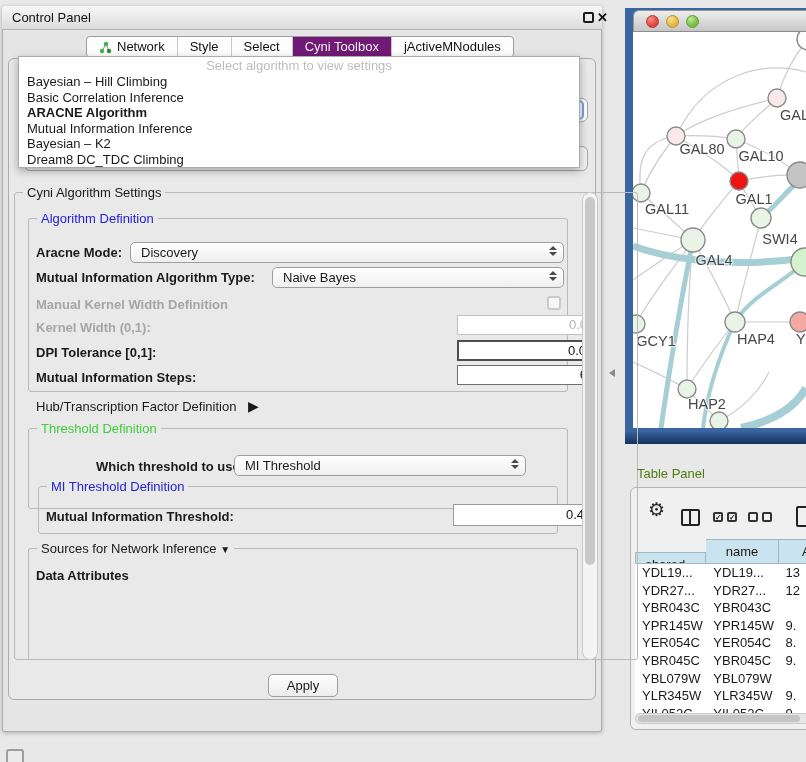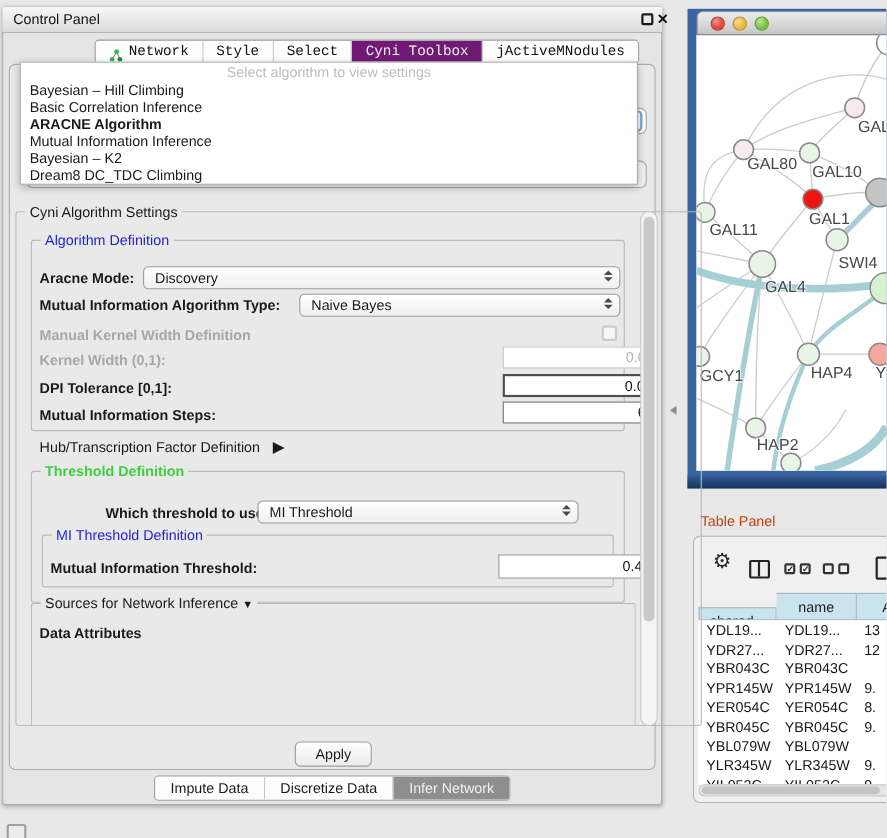--- a/index.html
+++ b/index.html
@@ -8,21 +8,21 @@
 
   
   .cp { position:absolute; left:2px; top:6px; width:600px; height:726px; background:#E5E5E5; border:1px solid #ADADAD; border-radius:3px; box-shadow:0 1px 4px rgba(0,0,0,.25); }
   .cp-titlebar { position:absolute; left:2px; top:6px; width:600px; height:24px; background:linear-gradient(#F7F7F7,#DCDCDC); border-bottom:1px solid #B3B3B3; border-radius:3px 3px 0 0; }
   .cp-title { position:absolute; left:10px; top:4px; font-size:13px; color:#111; }
   .ic-float { position:absolute; left:583px; top:12px; width:11px; height:11px; border:2px solid #1A1A1A; border-radius:2px; cursor:pointer; }
   .ic-close { position:absolute; left:597px; top:10px; font-size:13px; font-weight:bold; color:#111; cursor:pointer; }
 
   
   .tabs { position:absolute; left:86px; top:36px; height:22px; display:flex; border:1px solid #9F9F9F; border-radius:4px; background:#FDFDFD; overflow:hidden; }
-  .tab { height:100%; line-height:20px; text-align:center; padding:0 12px; border-left:1px solid #C8C8C8; color:#111; cursor:pointer; white-space:nowrap; display:flex; align-items:flex-end; gap:5px;font-family:Liberation Mono, monospace; }
+  .tab { height:100%; line-height:20px; text-align:center; padding:0 12px; border-left:1px solid #C8C8C8; color:#111; cursor:pointer; white-space:nowrap; display:flex; align-items:center; gap:5px; }
   .tab:first-child { border-left:none; }
   .tab.sel { background:#701a75; color:#F0F0F0; }
 
   .cp-body { position:absolute; left:8px; top:58px; width:588px; height:642px; border:1px solid #ABABAB; border-radius:6px; background:#E9E9E9; }
 
   
   .bcombo1 { position:absolute; left:24px; top:98px; width:564px; height:24px; background:#FFF; border:1px solid #A5A5A5; border-radius:6px; z-index:1; }
   .bcombo1 .focusbtn { position:absolute; right:3px; top:1px; width:22px; height:20px; border:2px solid #6FA6DC; border-radius:5px; background:#F3F8FC; }
   .bcombo2 { position:absolute; left:24px; top:146px; width:564px; height:25px; background:#F1F1F1; border:1px solid #A8A8A8; border-radius:6px; line-height:24px; padding-left:18px; color:#B4B4B4; z-index:1; }
 
@@ -75,21 +75,21 @@
   .net { position:absolute; left:625px; top:8px; width:190px; height:436px; background:#3A65A0; }
   .net-bottom { position:absolute; left:0; bottom:0; width:100%; height:12px; background:linear-gradient(#355E99,#16335C); }
   .net-titlebar { position:absolute; left:8px; top:2px; width:182px; height:22px; background:linear-gradient(#EDEDED,#C6C6C6); border:1px solid #999; border-bottom:1px solid #8C8C8C; border-radius:6px 0 0 0; }
   .light { position:absolute; top:4px; width:13px; height:13px; border-radius:50%; cursor:pointer; }
   .light.r { left:12px; background:radial-gradient(circle at 35% 30%, #F2928C, #E2463D 60%); border:1px solid #B33A32; }
   .light.y { left:32px; background:radial-gradient(circle at 35% 30%, #F6DD9A, #E9B73E 60%); border:1px solid #B98E2F; }
   .light.g { left:52px; background:radial-gradient(circle at 35% 30%, #C0E69A, #79C043 60%); border:1px solid #5F9B34; }
   .net-canvas { position:absolute; left:8px; top:24px; width:182px; height:396px; background:#FFF; overflow:hidden; }
 
   
-  .tp-label { position:absolute; left:637px; top:466px; font-size:13px; color:#c2410c; z-index:2; }
+  .tp-label { position:absolute; left:637px; top:466px; font-size:13px; color:#4d7c0f; z-index:2; }
   .tp { position:absolute; left:630px; top:487px; width:190px; height:243px; background:#F0F0F0; border:1px solid #B3B3B3; border-radius:6px; overflow:hidden; }
   .tp-toolbar { position:absolute; left:0; top:0; width:100%; height:50px; }
   .gear { position:absolute; left:17px; top:10px; font-size:19px; color:#2B2B2B; cursor:pointer; }
   .colicon { position:absolute; left:50px; top:21px; width:19px; height:17px; border:2px solid #222; border-radius:2px; cursor:pointer; }
   .colicon::after { content:""; position:absolute; left:6px; top:0; width:2px; height:13px; background:#222; }
   .pair { position:absolute; top:24px; display:flex; gap:4px; cursor:pointer; }
   .pair .bx { width:10px; height:10px; border:2px solid #333; border-radius:2px; font-size:8px; line-height:7px; text-align:center; color:#111; font-weight:bold; }
   .docicon { position:absolute; left:165px; top:18px; width:16px; height:21px; border:2px solid #222; border-radius:2px; background:#F0F0F0; cursor:pointer; }
   .tbl { position:absolute; left:4px; top:51px; width:200px; }
   .thead { display:flex; height:25px; }
@@ -197,21 +197,21 @@
   <div class="numfield" style="left:424px;top:340px;width:139px;height:21px;line-height:17px;border:2px solid #4F4F4F;color:#111;">0.0</div>
 
   <span class="lbl" style="left:36px;top:370px;">Mutual Information Steps:</span>
   <div class="numfield" style="left:424px;top:365px;width:139px;height:20px;line-height:18px;border:1px solid #6E6E6E;color:#111;">6</div>
 
   <span class="lbl reg" style="left:36px;top:398px;z-index:3;cursor:pointer;">
     <span>Hub/Transcription Factor Definition</span>
     <span style="font-size:14px;margin-left:8px;">▶</span>
   </span>
 
-  <div class="group" style="left:28px;top:428px;width:540px;height:120px;font-weight:bold;">
+  <div class="group" style="left:28px;top:428px;width:540px;height:81px;">
     <span class="legend green">Threshold Definition</span>
   </div>
   <span class="lbl" style="left:96px;top:459px;">Which threshold to use:</span>
   <div class="combo" style="left:234px;top:455px;width:292px;">
     <span>MI Threshold</span>
     <span class="spin">
         <span class="u" style="display:block"></span>
         <span class="d" style="display:block"></span>
       </span>
   </div>
@@ -229,25 +229,20 @@
     </span>
   </div>
   <span class="lbl" style="left:36px;top:568px;">Data Attributes</span>
 
   <div class="vscroll">
       <div class="vthumb"></div>
     </div>
 
   <div class="apply-btn">Apply</div>
 
-  <div class="btabs">
-    <div class="btab">Impute Data</div>
-    <div class="btab">Discretize Data</div>
-    <div class="btab sel">Infer Network</div>
-  </div>
 
   <div class="divider-arrow"></div>
 
   <div class="net">
     <div class="net-titlebar">
       <span class="light r"></span>
       <span class="light y"></span>
       <span class="light g"></span>
     </div>
     <div class="net-canvas">

